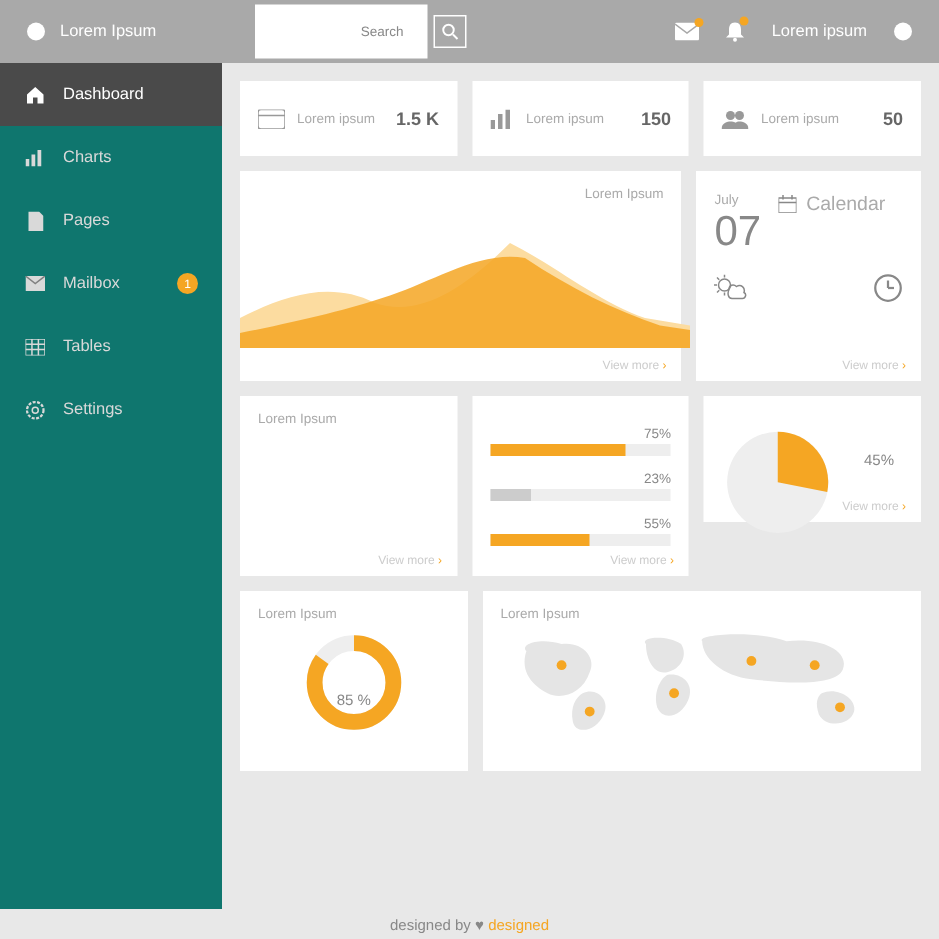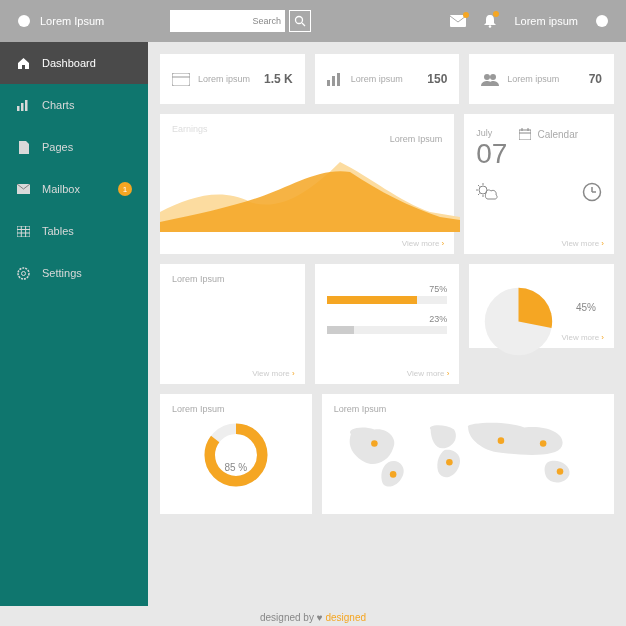--- a/index.html
+++ b/index.html
@@ -1,21 +1,21 @@
 <!DOCTYPE html>
 <html><head>
 <meta charset="utf-8">
 <style>
 *{box-sizing:border-box;margin:0;padding:0;font-family:Arial,Helvetica,sans-serif}
 body{width:626px;height:626px;background:#e8e8e8;overflow:hidden;position:relative}
 .topbar{height:42px;background:#a9a9a9;display:flex;align-items:center;padding:0 18px;color:#fff;font-size:11px}
 .logo-dot{width:12px;height:12px;border-radius:50%;background:#fff;margin-right:10px}
 .brand{flex:0 0 120px}
 .search-wrap{display:flex;align-items:center;margin-left:10px}
-.search-box{display:flex;background:#fff;height:22px;width:115px;align-items:center;justify-content:flex-end;padding:0 4px;color:#888;font-size:9px}
+.search-box{display:flex;background:#fff;height:36px;width:115px;align-items:center;justify-content:flex-end;padding:0 16px;color:#888;font-size:9px}
 .search-btn{width:22px;height:22px;border:1.5px solid #fff;display:flex;align-items:center;justify-content:center;margin-left:4px}
 .top-right{margin-left:auto;display:flex;align-items:center;gap:18px}
 .icon{display:inline-flex;position:relative}
 .badge{position:absolute;top:-3px;right:-3px;width:6px;height:6px;border-radius:50%;background:#f5a623}
 .avatar-sm{width:12px;height:12px;border-radius:50%;background:#fff}
 .container{display:flex;height:calc(100% - 62px)}
 .sidebar{width:148px;background:#0f766e;color:#d9d9d9;font-size:11px}
 .side-item{display:flex;align-items:center;padding:14px 16px;gap:12px;cursor:pointer;position:relative}
 .side-item.active{background:#4a4a4a;color:#fff}
 .side-icon{width:14px;height:14px;display:flex;align-items:center;justify-content:center;flex-shrink:0}
@@ -181,27 +181,26 @@
       <div class="card stat-card">
         <span>
             <svg width="18" height="13" viewBox="0 0 18 13">
               <circle cx="6" cy="4" r="3" fill="#999"></circle>
               <circle cx="12" cy="4" r="3" fill="#999"></circle>
               <path d="M0 13 C0 9 4 8 6 8 C8 8 12 9 12 13 Z" fill="#999"></path>
               <path d="M8 13 C8 9 10 8 12 8 C14 8 18 9 18 13 Z" fill="#999"></path>
             </svg>
           </span>
         <span class="stat-label">Lorem ipsum</span>
-        <span class="stat-val">70</span>
+        <span class="stat-val">50</span>
       </div>
     </div>
 
     <div class="row">
       <div class="card earnings">
-        <div class="card-title" style="color:#ddd">Earnings</div>
         <div style="text-align:right" class="card-title">Lorem Ipsum</div>
         <svg class="area-chart" viewBox="0 0 300 80" preserveAspectRatio="none">
           <path d="M0 60 C30 45 60 35 90 50 C120 60 150 40 180 10 C210 25 240 50 270 60 L300 65 L300 80 L0 80 Z" fill="#fcdca0"></path>
           <path d="M0 70 C40 62 70 55 100 45 C130 35 160 15 190 20 C220 40 250 55 280 65 L300 68 L300 80 L0 80 Z" fill="#f5a623" opacity="0.85"></path>
         </svg>
         <span class="card-foot">View more</span>
       </div>
       <div class="card date-card">
         <div class="date-row">
           <div>
@@ -211,21 +210,21 @@
           <div>
             <div class="cal-row">
               <span>
                   <svg width="12" height="12" viewBox="0 0 12 12">
                     <rect x="0" y="2" width="12" height="10" fill="none" stroke="#888"></rect>
                     <line x1="0" y1="5" x2="12" y2="5" stroke="#888"></line>
                     <line x1="3" y1="0" x2="3" y2="3" stroke="#888"></line>
                     <line x1="9" y1="0" x2="9" y2="3" stroke="#888"></line>
                   </svg>
                 </span>
-              <span style="font-size:10px;color:#aaa">Calendar</span>
+              <span style="font-size:13px;color:#aaa">Calendar</span>
             </div>
           </div>
         </div>
         <div class="weather-row">
           <span>
               <svg width="22" height="18" viewBox="0 0 22 18">
                 <circle cx="7" cy="7" r="4" fill="none" stroke="#888"></circle>
                 <line x1="7" y1="0" x2="7" y2="2" stroke="#888"></line>
                 <line x1="7" y1="12" x2="7" y2="14" stroke="#888"></line>
                 <line x1="0" y1="7" x2="2" y2="7" stroke="#888"></line>
@@ -283,20 +282,26 @@
             <div class="prog-track">
               <div class="prog-fill" style="width:75%"></div>
             </div>
           </div>
         <div class="prog-row">
             <div class="prog-label"><span>23</span>%</div>
             <div class="prog-track">
               <div class="prog-fill" style="width:23%;background:#ccc"></div>
             </div>
           </div>
+        <div class="prog-row">
+            <div class="prog-label"><span>55</span>%</div>
+            <div class="prog-track">
+              <div class="prog-fill" style="width:55%"></div>
+            </div>
+          </div>
         <span class="card-foot">View more</span>
       </div>
       <div class="card pie-card">
         <svg width="75" height="75" viewBox="0 0 40 40" style="margin-top:10px">
           <circle cx="20" cy="20" r="18" fill="#eee"></circle>
           <path d="M20 20 L20 2 A18 18 0 0 1 37.6 23.5 Z" fill="#f5a623"></path>
         </svg>
         <span class="pie-label">45%</span>
         <span class="card-foot">View more</span>
       </div>

